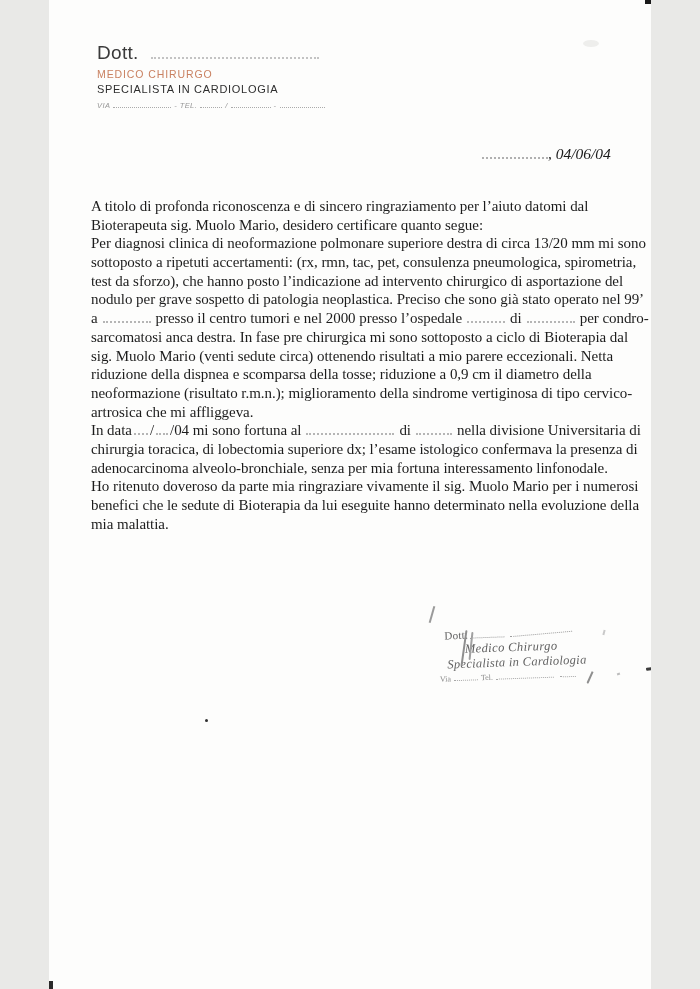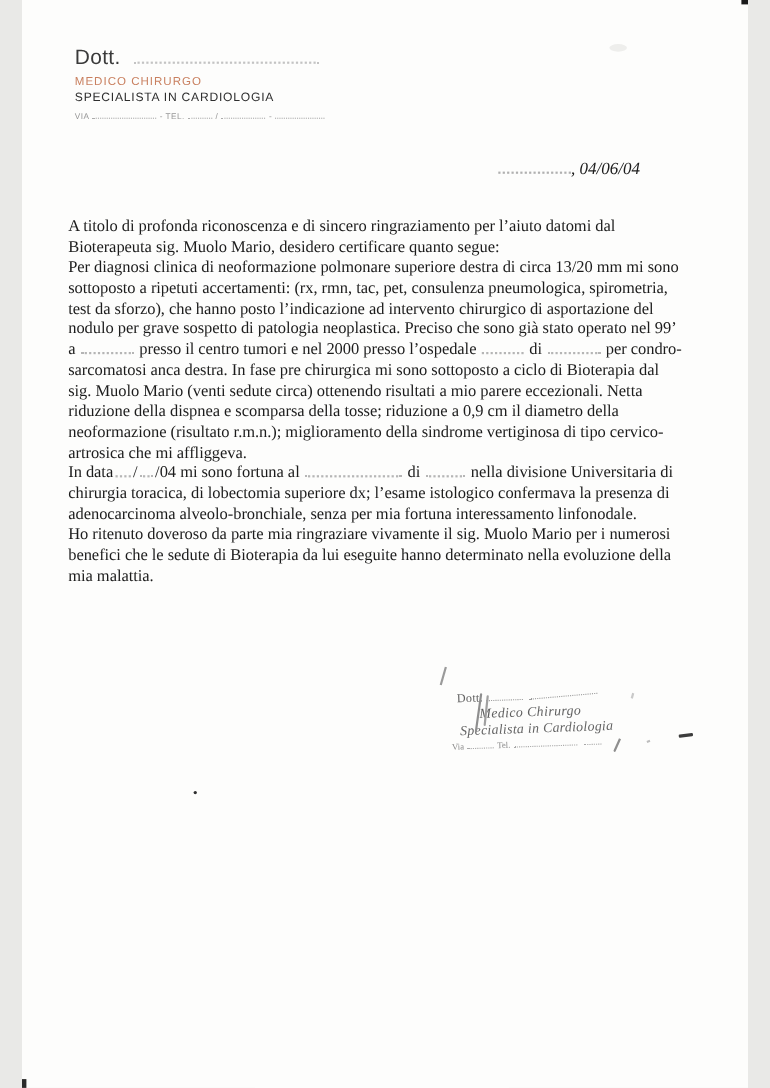--- a/index.html
+++ b/index.html
@@ -1,29 +1,29 @@
 <!DOCTYPE html>
 <html><head>
 <meta charset="utf-8">
 <style>
   html,body{margin:0;padding:0;background:#e9e9e7;}
   .page{
-    position:relative;width:660px;height:989px;margin:0 auto;
+    position:relative;width:602px;height:989px;margin:0 auto;
     background:#fdfdfc;overflow:hidden;
     font-family:"Liberation Serif", serif;color:#1c1c1c;
   }
   
   .letterhead{position:absolute;left:48px;top:42px;font-family:"Liberation Sans", sans-serif;}
   .lh-title-row{font-size:19px;color:#3a3a3a;letter-spacing:.3px;white-space:nowrap;}
   .lh-title{font-weight:400;}
   .redact{display:inline-block;border-bottom:2px dotted #b9b9b9;height:8px;vertical-align:baseline;}
   .lh-name-redact{width:168px;margin-left:12px;border-bottom:2px dotted #c3c3c3;}
   .lh-prof{margin-top:4px;font-size:10.5px;letter-spacing:.9px;}
   .lh-spec{margin-top:3px;font-size:11px;color:#2e2e2e;letter-spacing:.7px;}
-  .lh-addr{margin-top:6px;font-size:7.5px;color:#979797;letter-spacing:.4px;white-space:nowrap;}
+  .lh-addr{margin-top:6px;font-size:7.5px;color:#979797;letter-spacing:.4px;white-space:nowrap;font-style:italic;}
   .lh-addr .redact{height:4px;border-bottom:1.5px dotted #ababab;margin:0 3px;}
   
   .date-line{position:absolute;left:433px;top:145px;font-size:15.5px;white-space:nowrap;font-style:italic;}
   .date-redact{width:66px;border-bottom:2px dotted #b0b0b0;}
   
   .body-text{position:absolute;left:42px;top:197px;font-size:15px;line-height:18.7px;white-space:nowrap;letter-spacing:-0.05px;}
   .bl{height:18.7px;}
   .bl .redact{height:7px;margin:0 5px;border-bottom:2px dotted #b5b5b5;}
   .r48{width:48px;} .r38{width:38px;} .r14{width:14px;margin:0 2px !important;}
   .r12{width:12px;margin:0 2px !important;} .r88{width:88px;} .r36{width:36px;}

